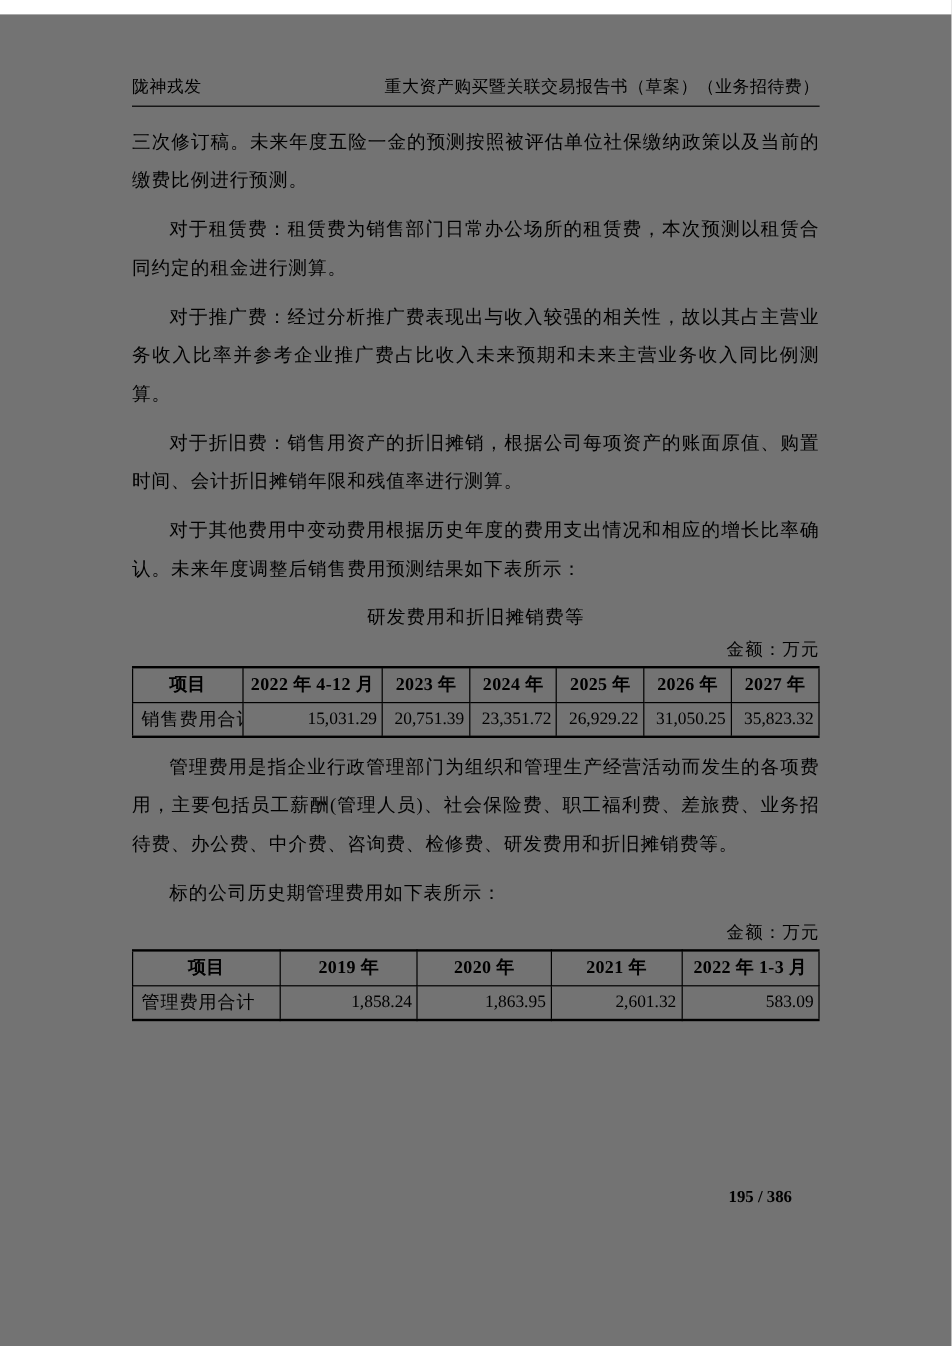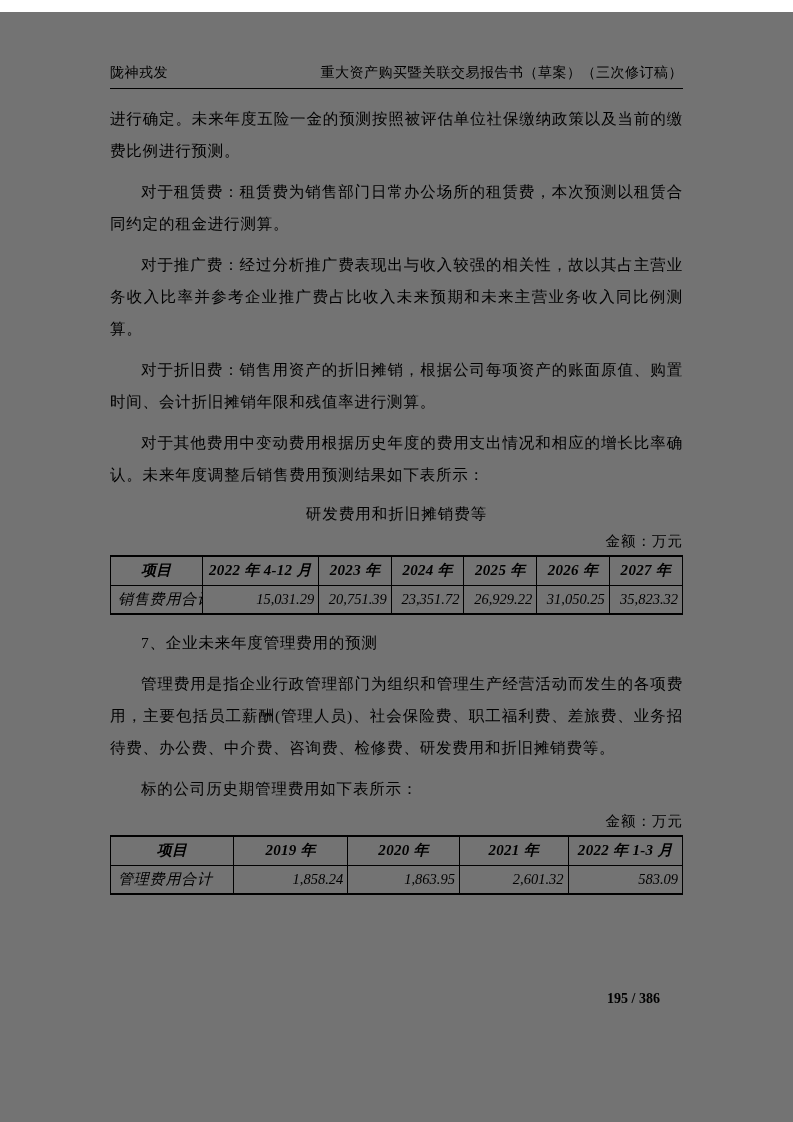--- a/index.html
+++ b/index.html
@@ -68,21 +68,20 @@
   th, td {
     border-left: 1px solid #000;
     border-right: 1px solid #000;
     border-top: 1px solid #000;
     border-bottom: 1px solid #000;
     height: 29px;
     font-size: 15px;
     padding: 0 4px;
     overflow: hidden;
     white-space: nowrap;
-    font-style: italic;
   }
   th {
     font-weight: bold;
     text-align: center;
     letter-spacing: 0.3px;
   }
   td.label { text-align: left; padding-left: 7px; letter-spacing: 0.8px; }
   td.num   { text-align: right; font-size: 14.5px; }
   
   .footer {
@@ -94,24 +93,24 @@
   }
 </style>
 </head>
 <body>
 
 <div class="page">
   <div class="content">
 
     <div class="header">
       <span>陇神戎发</span>
-      <span>重大资产购买暨关联交易报告书（草案）（三次修订稿）</span>
+      <span>重大资产购买暨关联交易报告书（草案）（业务招待费）</span>
     </div>
 
-    <p class="para noindent">进行确定。未来年度五险一金的预测按照被评估单位社保缴纳政策以及当前的缴费比例进行预测。</p>
+    <p class="para noindent">三次修订稿。未来年度五险一金的预测按照被评估单位社保缴纳政策以及当前的缴费比例进行预测。</p>
     <p class="para">对于租赁费：租赁费为销售部门日常办公场所的租赁费，本次预测以租赁合同约定的租金进行测算。</p>
     <p class="para">对于推广费：经过分析推广费表现出与收入较强的相关性，故以其占主营业务收入比率并参考企业推广费占比收入未来预期和未来主营业务收入同比例测算。</p>
     <p class="para">对于折旧费：销售用资产的折旧摊销，根据公司每项资产的账面原值、购置时间、会计折旧摊销年限和残值率进行测算。</p>
     <p class="para">对于其他费用中变动费用根据历史年度的费用支出情况和相应的增长比率确认。未来年度调整后销售费用预测结果如下表所示：</p>
 
     <div class="table-title">研发费用和折旧摊销费等</div>
     <div class="unit">金额：万元</div>
 
     <table>
       <colgroup>
@@ -140,21 +139,20 @@
           <td class="num">15,031.29</td>
           <td class="num">20,751.39</td>
           <td class="num">23,351.72</td>
           <td class="num">26,929.22</td>
           <td class="num">31,050.25</td>
           <td class="num">35,823.32</td>
         </tr>
       </tbody>
     </table>
 
-    <p class="para heading">7、企业未来年度管理费用的预测</p>
     <p class="para">管理费用是指企业行政管理部门为组织和管理生产经营活动而发生的各项费用，主要包括员工薪酬(管理人员)、社会保险费、职工福利费、差旅费、业务招待费、办公费、中介费、咨询费、检修费、研发费用和折旧摊销费等。</p>
     <p class="para">标的公司历史期管理费用如下表所示：</p>
 
     <div class="unit">金额：万元</div>
 
     <table>
       <colgroup>
         <col style="width:21.5%">
         <col style="width:20%">
         <col style="width:19.5%">

